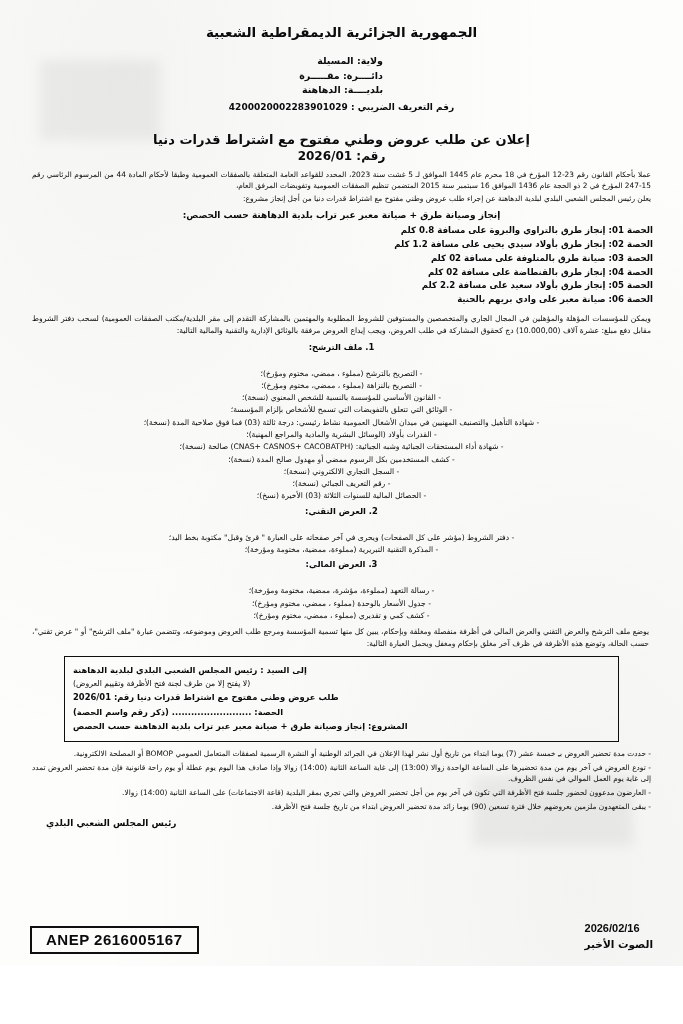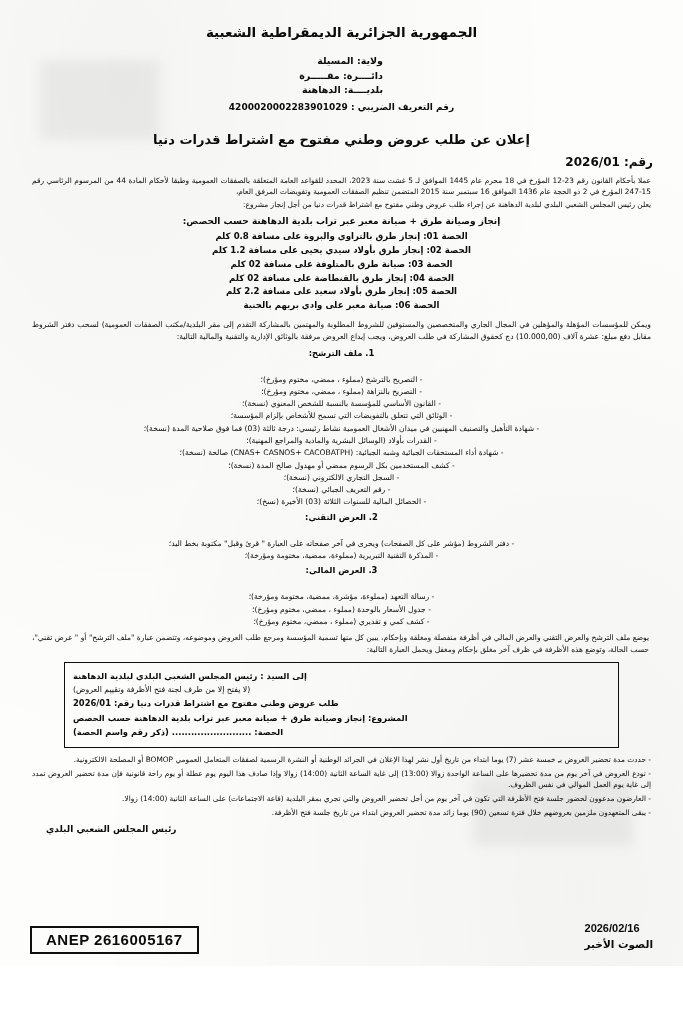--- a/index.html
+++ b/index.html
@@ -49,42 +49,43 @@
     font-weight: bold;
     margin-top: 4px;
   }
   .announce {
     text-align: center;
     font-size: 13px;
     font-weight: bold;
     margin-top: 20px;
   }
   .announce-num {
+    text-align: center;
     font-size: 12px;
     font-weight: bold;
-    margin-top: 8px;
+    margin-top: 2px;
     margin-bottom: 6px;
   }
   .para {
     text-align: justify;
     font-size: 7.4px;
     line-height: 1.5;
     margin: 0 2px 2px 2px;
   }
   .subject-line {
     text-align: center;
     font-size: 9px;
     font-weight: bold;
     margin: 6px 0 4px 0;
   }
   .lots {
     margin: 0 0 6px 0;
   }
   .lot {
-    text-align: center;
+    text-align: right;
     font-size: 8.6px;
     font-weight: bold;
     line-height: 1.6;
   }
   .cond {
     text-align: justify;
     font-size: 7.6px;
     line-height: 1.55;
     margin: 4px 2px 5px 2px;
   }
@@ -248,22 +249,22 @@
       <li>- كشف كمي و تقديري (مملوء ، ممضي، مختوم ومؤرخ)؛</li>
     </ul>
   </div>
 
   <div class="note-para">يوضع ملف الترشح والعرض التقني والعرض المالي في أظرفة منفصلة ومغلقة وبإحكام، يبين كل منها تسمية المؤسسة ومرجع طلب العروض وموضوعه، وتتضمن عبارة "ملف الترشح" أو " عرض تقني"، حسب الحالة، وتوضع هذه الأظرفة في ظرف آخر مغلق بإحكام ومغفل ويحمل العبارة التالية:</div>
 
   <div class="envelope-box">
     <div class="l">إلى السيد : رئيس المجلس الشعبي البلدي لبلدية الدهاهنة</div>
     <div class="l small">(لا يفتح إلا من طرف لجنة فتح الأظرفة وتقييم العروض)</div>
     <div class="l">طلب عروض وطني مفتوح مع اشتراط قدرات دنيا رقم: 2026/01</div>
+    <div class="l">الحصة: ......................... (ذكر رقم واسم الحصة)</div>
     <div class="l">المشروع: إنجاز وصيانة طرق + صيانة معبر عبر تراب بلدية الدهاهنة حسب الحصص</div>
-    <div class="l">الحصة: ......................... (ذكر رقم واسم الحصة)</div>
   </div>
 
   <div class="tail">
     <p>- حددت مدة تحضير العروض بـِ خمسة عشر (7) يوما ابتداء من تاريخ أول نشر لهذا الإعلان في الجرائد الوطنية أو النشرة الرسمية لصفقات المتعامل العمومي BOMOP أو المصلحة الالكترونية.</p>
     <p>- تودع العروض في آخر يوم من مدة تحضيرها على الساعة الواحدة زوالا (13:00) إلى غاية الساعة الثانية (14:00) زوالا وإذا صادف هذا اليوم يوم عطلة أو يوم راحة قانونية فإن مدة تحضير العروض تمدد إلى غاية يوم العمل الموالي في نفس الظروف.</p>
     <p>- العارضون مدعوون لحضور جلسة فتح الأظرفة التي تكون في آخر يوم من أجل تحضير العروض والتي تجري بمقر البلدية (قاعة الاجتماعات) على الساعة الثانية (14:00) زوالا.</p>
     <p>- يبقى المتعهدون ملزمين بعروضهم خلال فترة تسعين (90) يوما زائد مدة تحضير العروض ابتداء من تاريخ جلسة فتح الأظرفة.</p>
   </div>
 
   <div class="signature">رئيس المجلس الشعبي البلدي</div>

